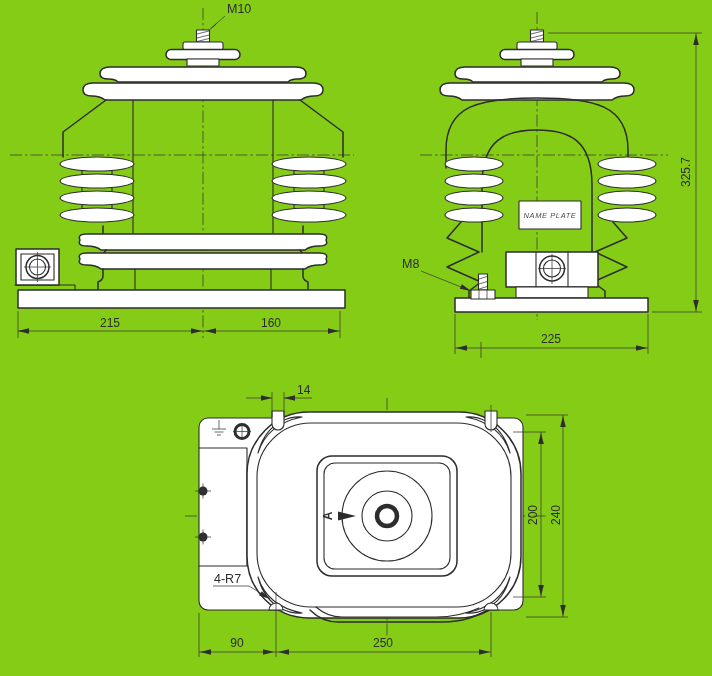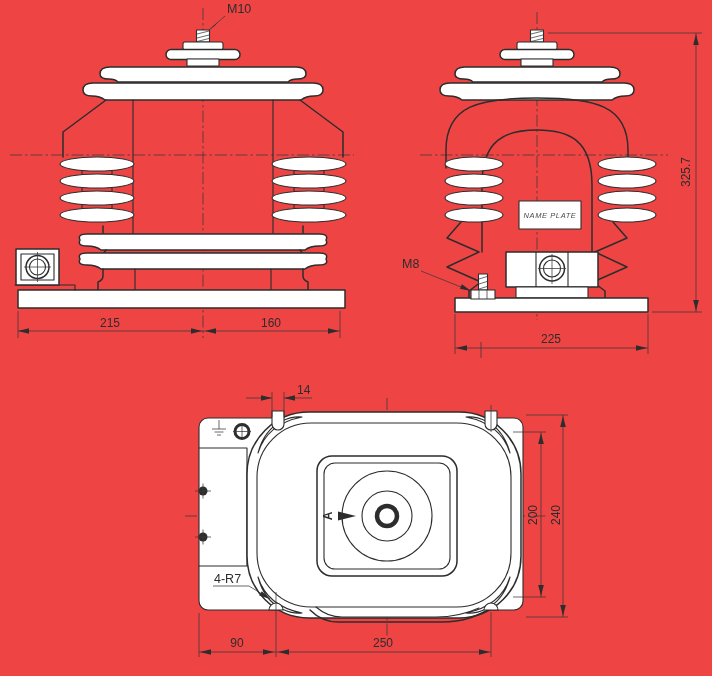--- a/index.html
+++ b/index.html
@@ -1,16 +1,16 @@
 <!DOCTYPE html>
 <html><head>
 <meta charset="utf-8">
 <style>
   html,body{margin:0;padding:0;background:#ffffff;}
-  .sheet{position:relative;width:712px;height:676px;background:#ef4444;overflow:hidden;
+  .sheet{position:relative;width:712px;height:676px;background:#84cc16;overflow:hidden;
          font-family:"Liberation Sans", sans-serif;}
   svg{display:block;}
   .ln  {stroke:#2d2d2d;stroke-width:1.5;fill:none;stroke-linecap:round;stroke-linejoin:round;}
   .lnm {stroke:#2d2d2d;stroke-width:1.1;fill:none;stroke-linecap:round;stroke-linejoin:round;}
   .lnt {stroke:#3a3a3a;stroke-width:0.75;fill:none;}
   .cl  {stroke:#3a3a3a;stroke-width:0.75;fill:none;stroke-dasharray:12 3 2.5 3;}
   .wht {fill:#ffffff;}
   .blk {fill:#2d2d2d;stroke:none;}
   .dim {font:12px "Liberation Sans", sans-serif;fill:#2d2d2d;}
   .lbl {font:12.5px "Liberation Sans", sans-serif;fill:#2d2d2d;}

